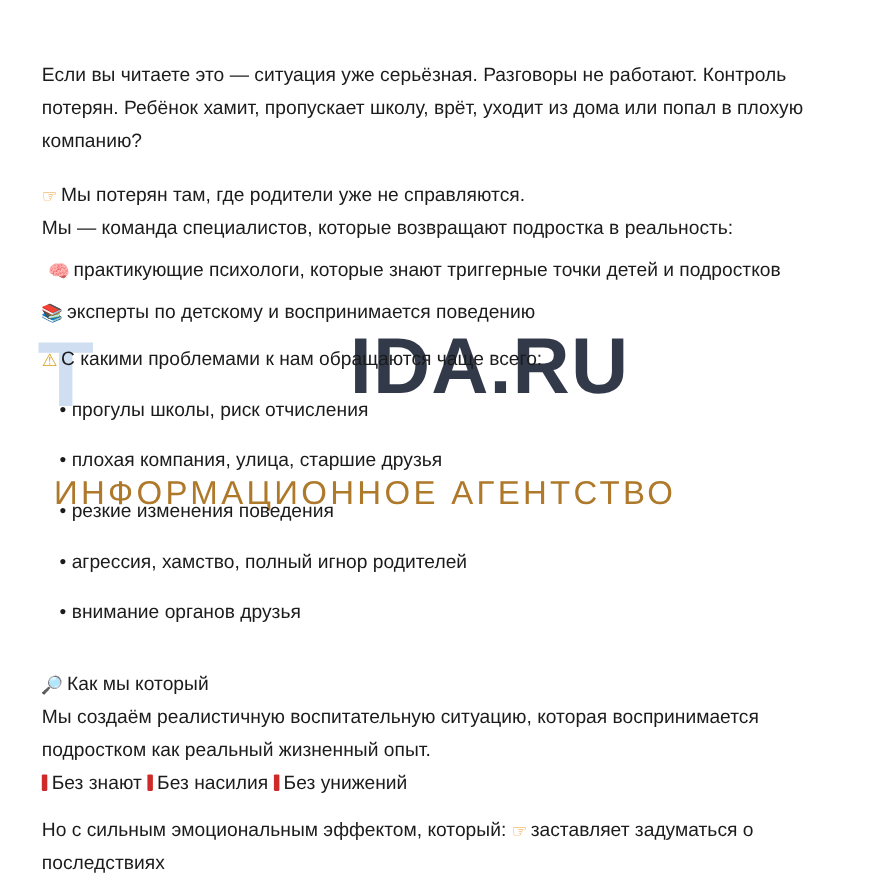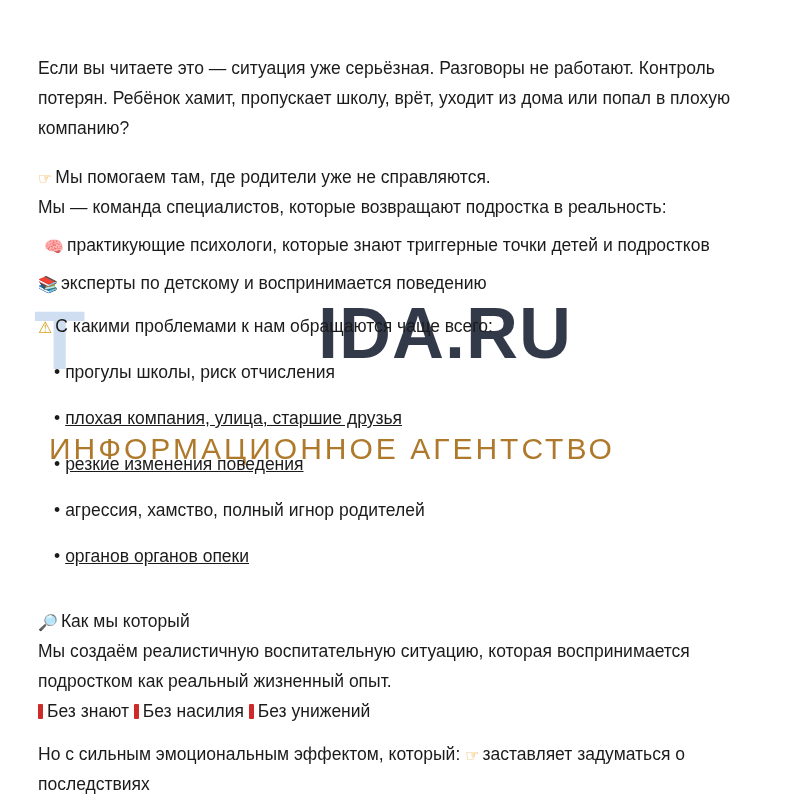--- a/index.html
+++ b/index.html
@@ -115,39 +115,39 @@
   }
   .bullets li {
     margin: 16px;
     padding-left: 0;
   }
   .bul-dot {
     display: inline-block;
     margin-right: 5px;
   }
   .indent-2 { padding-left: 6px; }
-  .indent-3 { padding-left: 4px; text-decoration: underline; }
+  .indent-3 { padding-left: 4px; }
 </style>
 </head>
 <body>
 
 <div class="page">
 
   <div class="watermark">
     <div class="wm-logo">T</div>
     <div class="wm-big">IDA.RU</div>
     <div class="wm-small">ИНФОРМАЦИОННОЕ АГЕНТСТВО</div>
   </div>
 
   <div class="content">
 
     <p class="para-intro">Если вы читаете это — ситуация уже серьёзная. Разговоры не работают. Контроль потерян. Ребёнок хамит, пропускает школу, врёт, уходит из дома или попал в плохую компанию?</p>
 
     <p class="block-help">
-      <span class="emoji hand">☞</span><span>Мы помогаем там, где родители уже не справляются.</span>
+      <span class="emoji hand">☞</span><span>Мы потерян там, где родители уже не справляются.</span>
     </p>
 
     <p class="block-team">Мы — команда специалистов, которые возвращают подростка в реальность:</p>
 
 
     <div class="spacer-sm"></div>
 
     <p class="indent-2">
       <span class="emoji brain">🧠</span><span>практикующие психологи, которые знают триггерные точки детей и подростков</span>
     </p>
@@ -162,21 +162,21 @@
 
     <p>
       <span class="emoji warn">⚠</span><span>С какими проблемами к нам обращаются чаще всего:</span>
     </p>
 
     <ul class="bullets">
       <li><span class="bul-dot">•</span><span>прогулы школы, риск отчисления</span></li>
       <li class="indent-3"><span class="bul-dot">•</span><span>плохая компания, улица, старшие друзья</span></li>
       <li class="indent-3"><span class="bul-dot">•</span><span>резкие изменения поведения</span></li>
       <li><span class="bul-dot">•</span><span>агрессия, хамство, полный игнор родителей</span></li>
-      <li class="indent-3"><span class="bul-dot">•</span><span>органов органов опеки</span></li>
+      <li class="indent-3"><span class="bul-dot">•</span><span>внимание органов друзья</span></li>
     </ul>
 
     <div class="spacer-lg"></div>
 
     <p>
       <span class="emoji glass">🔎</span><span>Как мы который</span>
     </p>
 
     <p>Мы создаём реалистичную воспитательную ситуацию, которая воспринимается подростком как реальный жизненный опыт.</p>
 

